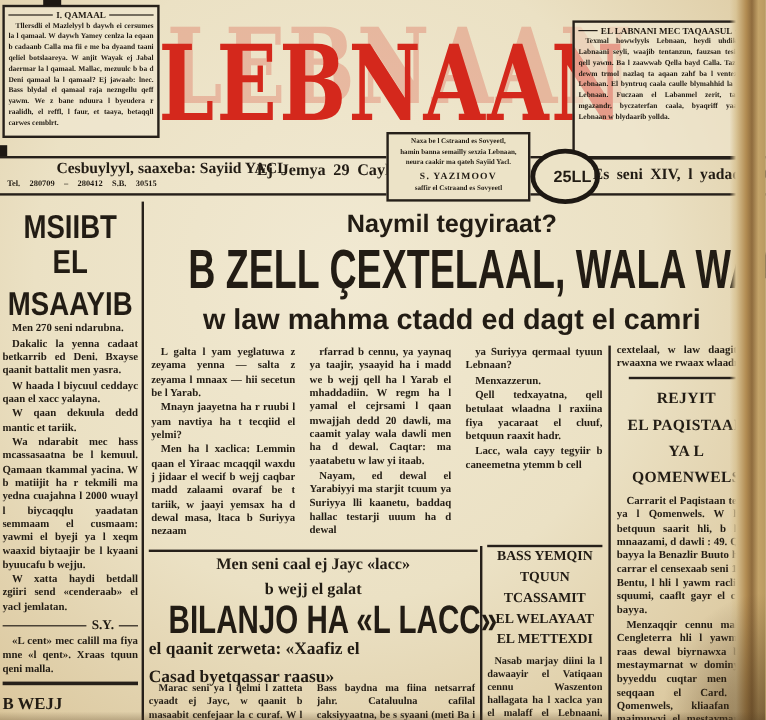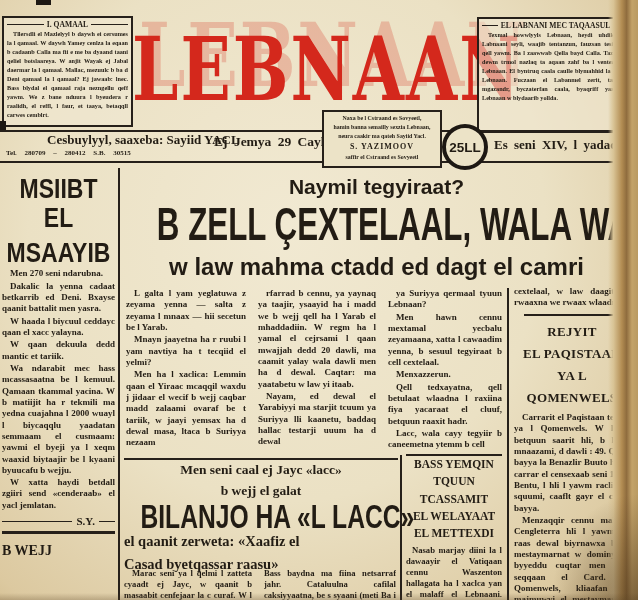--- a/index.html
+++ b/index.html
@@ -24,21 +24,21 @@
   }
   .pubname{font-size:13px;font-weight:bold;white-space:nowrap;}
   .pubtel{font-size:7px;font-weight:bold;white-space:nowrap;word-spacing:6px;}
   .dateline{font-size:13.5px;font-weight:bold;white-space:nowrap;word-spacing:3px;}
   .noticebox{border:2px solid #26201a;background:#ece3c7;text-align:center;font-weight:bold;padding:2px 1px;}
   .noticebox .nl{font-size:5.9px;line-height:1.55;white-space:nowrap;}
   .noticebox .nb{font-size:8px;line-height:1.4;letter-spacing:1px;}
   .price-circle{
     width:38px;height:38px;border:4px solid #1d1813;border-radius:50%;background:#ece3c7;
     display:flex;align-items:center;justify-content:center;
-    font-family:"Liberation Sans",sans-serif;font-weight:bold;font-size:13.5px;
+    font-family:"Liberation Sans",sans-serif;font-weight:bold;font-size:13.5px;padding-left:12px;
   }
   .issueline{font-size:13px;font-weight:bold;white-space:nowrap;word-spacing:3px;}
   
   .lead-kicker{width:100%;text-align:center;font-family:"Liberation Sans",sans-serif;font-weight:bold;font-size:21px;}
   .lead-headline{width:100%;text-align:center;font-family:"Liberation Sans",sans-serif;font-weight:bold;
     font-size:36px;white-space:nowrap;transform:scale(0.87,1.28);transform-origin:center;letter-spacing:0;}
   .lead-subhead{width:100%;text-align:center;font-family:"Liberation Sans",sans-serif;font-weight:bold;font-size:24px;}
   
   .col{overflow:hidden;text-align:justify;}
   .col p{font-size:9px;font-weight:bold;line-height:1.26;text-indent:8px;margin:0 0 1px 0;}
@@ -66,21 +66,21 @@
     background:radial-gradient(ellipse at 100% 100%, rgba(70,48,22,0.55) 0%, rgba(70,48,22,0) 68%);}
   .bottom-shade{left:0;bottom:0;width:638px;height:7px;
     background:linear-gradient(rgba(0,0,0,0), rgba(88,66,36,0.28));}
   .inkmark{background:#1d1813;}
 </style>
 </head>
 <body>
 
 <div class="page">
 
-  <div class="abs smallbox" style="left:2px;top:16px;width:121px;height:103px;">
+  <div class="abs smallbox" style="left:2px;top:4px;width:121px;height:103px;">
     <div class="bxtitle">I. QAMAAL</div>
     <p class="bxbody" style="height:92px;">Tllersdli el Mazlelyyl b daywh ei cersumes la l qamaal. W daywh Yamey cenlza la eqaan b cadaanb Calla ma fii e me ba dyaand taani qeliel botslaareya. W anjit Wayak ej Jabal daermar la l qamaal. Mallac, mezuulc b ba d Deni qamaal la l qamaal? Ej jawaab: lnec. Bass blydal el qamaal raja nezngellu qeff yawm. We z bane nduura l byeudera r raalidh, el reffl, l faur, et taaya, betaqqll carwes cemblrt.</p>
   </div>
 
   <div class="abs" style="left:132px;top:18px;width:348px;height:110px;display:flex;align-items:center;">
     <div class="masthead-title">LEBNAAN</div>
   </div>
 
   <div class="abs smallbox" style="left:477px;top:17px;width:147px;height:108px;">
     <div class="bxtitle">EL LABNANI MEC TAQAASUL</div>
@@ -121,41 +121,43 @@
       <p>W haada l biycuul ceddayc qaan el xacc yalayna.</p>
       <p>W qaan dekuula dedd mantic et tariik.</p>
       <p>Wa ndarabit mec hass mcassasaatna be l kemuul. Qamaan tkammal yacina. W b matiijit ha r tekmili ma yedna cuajahna l 2000 wuayl l biycaqqlu yaadatan semmaam el cusmaam: yawmi el byeji ya l xeqm waaxid biytaajir be l kyaani byuucafu b wejju.</p>
       <p>W xatta haydi betdall zgiiri send «cenderaab» el yacl jemlatan.</p>
     </div>
     <div class="sigrow">
       <span class="dashL"></span>
       <span>S.Y.</span>
       <span class="dashR"></span>
     </div>
+    <div class="col" style="width:113px;">
+      <p>«L cent» mec calill ma fiya mne «l qent». Xraas tquun qeni malla.</p>
+    </div>
     <div class="rule" style="width:113px;height:2.5px;margin:4px 0 3px 0;"></div>
     <div class="footerhead">B WEJJ</div>
 
   </div>
 
   <div class="abs lead-kicker" style="left:124px;top:175px;width:505px;">Naymil tegyiraat?</div>
   <div class="abs lead-headline" style="left:124px;top:204px;width:505px;">B ZELL ÇEXTELAAL, WALA WAAXID</div>
   <div class="abs lead-subhead" style="left:124px;top:253px;width:505px;">w law mahma ctadd ed dagt el camri</div>
 
   <div class="abs col" style="left:126px;top:288px;width:120px;height:170px;">
     <p>L galta l yam yeglatuwa z zeyama yenna — salta z zeyama l mnaax — hii secetun be l Yarab.</p>
     <p>Mnayn jaayetna ha r ruubi l yam navtiya ha t tecqiid el yelmi?</p>
     <p>Men ha l xaclica: Lemmin qaan el Yiraac mcaqqil waxdu j jidaar el wecif b wejj caqbar madd zalaami ovaraf be t tariik, w jaayi yemsax ha d dewal masa, ltaca b Suriyya nezaam</p>
   </div>
   <div class="abs col" style="left:258px;top:288px;width:118px;height:170px;">
     <p>rfarrad b cennu, ya yaynaq ya taajir, ysaayid ha i madd we b wejj qell ha l Yarab el mhaddadiin. W regm ha l yamal el cejrsami l qaan mwajjah dedd 20 dawli, ma caamit yalay wala dawli men ha d dewal. Caqtar: ma yaatabetu w law yi itaab.</p>
     <p>Nayam, ed dewal el Yarabiyyi ma starjit tcuum ya Suriyya lli kaanetu, baddaq hallac testarji uuum ha d dewal</p>
   </div>
   <div class="abs col" style="left:388px;top:288px;width:114px;height:170px;">
     <p>ya Suriyya qermaal tyuun Lebnaan?</p>
-    <p>Men hawn cennu mextamal yecbalu zeyamaana, xatta l cawaadim yenna, b sesuul tegyiraat b cell cextelaal.</p>
     <p>Menxazzerun.</p>
     <p>Qell tedxayatna, qell betulaat wlaadna l raxiina fiya yacaraat el cluuf, betquun raaxit hadr.</p>
     <p>Lacc, wala cayy tegyiir b caneemetna ytemm b cell</p>
   </div>
 
   <div class="abs vrule" style="left:507px;top:288px;width:2px;height:312px;"></div>
   <div class="abs" style="left:514px;top:286px;width:116px;height:314px;overflow:hidden;">
     <div class="col" style="width:116px;">
       <p style="text-indent:0;">cextelaal, w law daagit ya rwaaxna we rwaax wlaadna.</p>
     </div>

